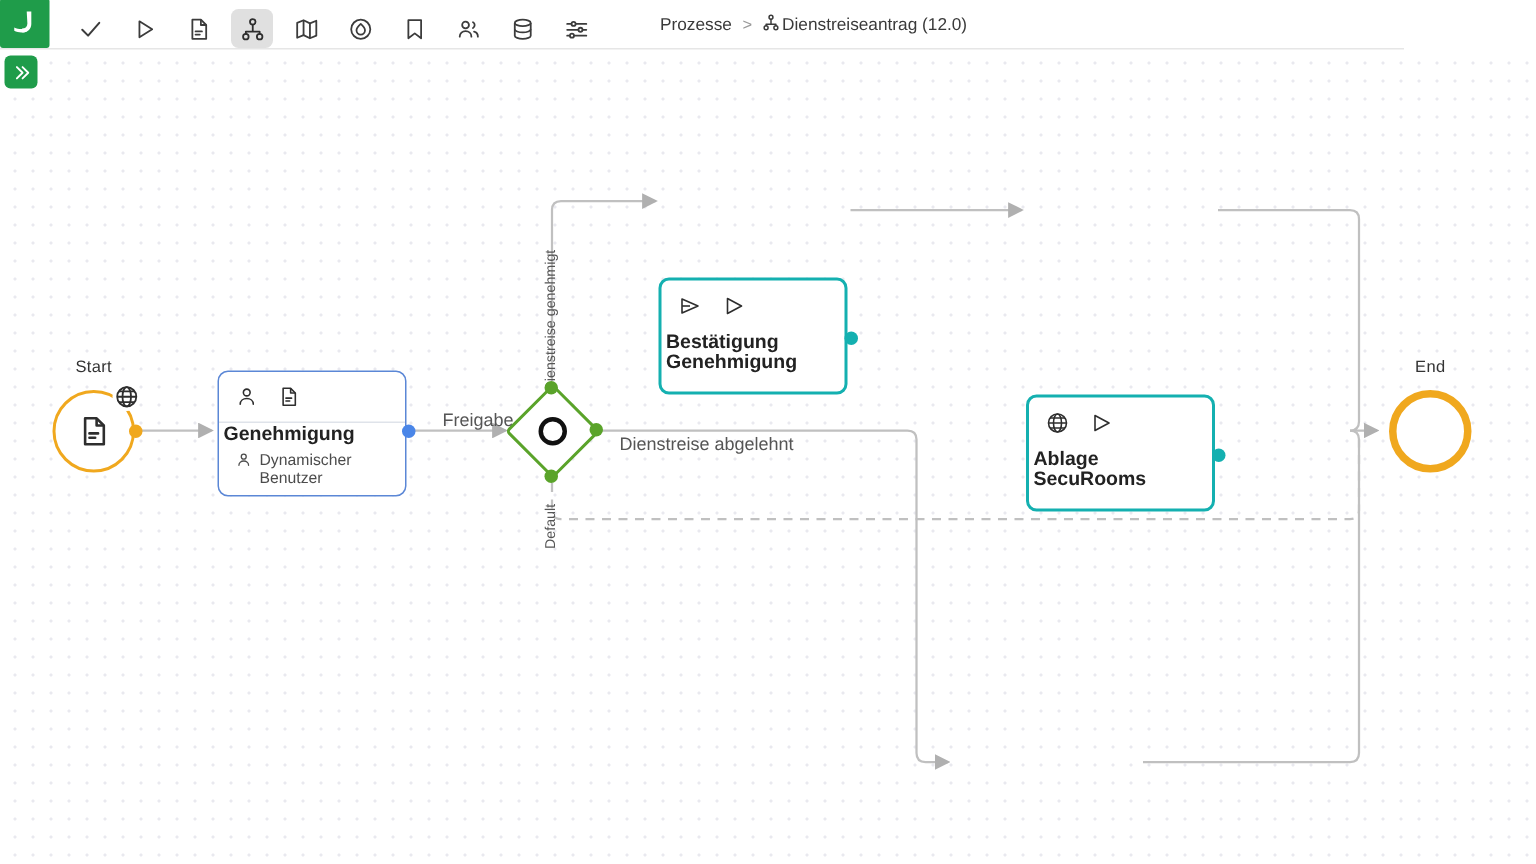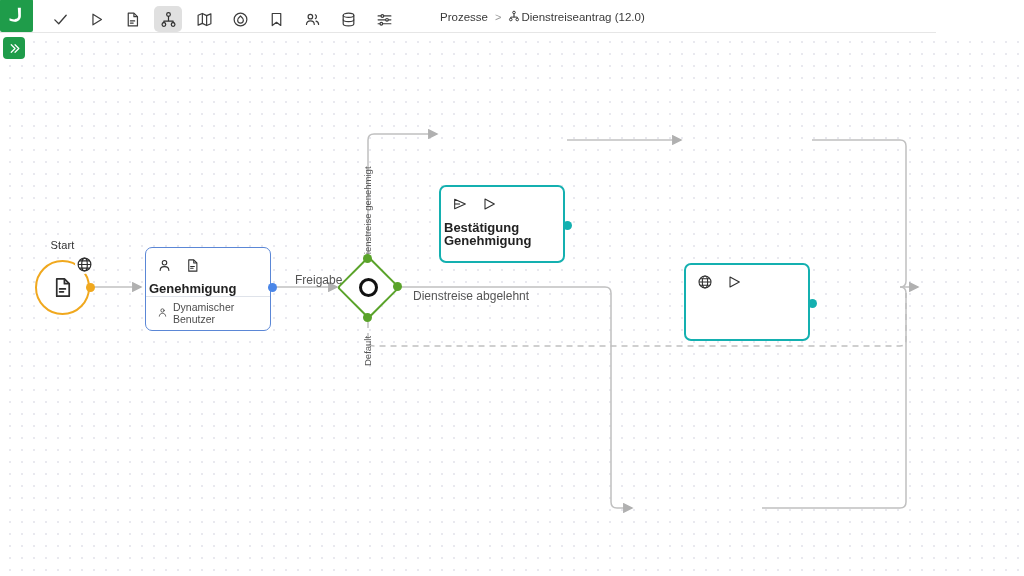--- a/index.html
+++ b/index.html
@@ -115,22 +115,22 @@
     height: 29px;
   }
   .task-title {
     padding: 5px 11px 0 3px;
     font-size: 13px; font-weight: bold; color: #222;
     line-height: 13px;
   }
   .task-footer {
     position: absolute; left: 0; right: 0; bottom: 0;
     border-top: 1px solid #dfe3ea;
-    padding: 4px 11px 5px 11px;
-    display: flex; align-items: center; gap: 5px;
+    padding: 19px 11px 5px 11px;
+    display: flex; align-items: flex-start; gap: 5px;
     font-size: 10.5px; color: #4c4c4c;
   }
 
   
   .dot {
     position: absolute;
     width: 9px; height: 9px; border-radius: 50%;
     cursor: pointer;
   }
   .dot-blue { background: #4a86e8; }
@@ -408,17 +408,22 @@
             <ellipse cx="12" cy="12" rx="4" ry="9"></ellipse>
             <path d="M3 12 h18 M4.5 7 h15 M4.5 17 h15"></path>
           </svg>
       </span>
       <span>
         <svg width="16" height="16" viewBox="0 0 24 24" fill="none" stroke="#2e2e2e" stroke-width="1.6" stroke-linejoin="round">
             <path d="M6 4.5 L20 12 L6 19.5 Z"></path>
           </svg>
       </span>
     </div>
+    <div class="task-title">Ablage SecuRooms</div>
     <div class="dot dot-teal" style="left:122px; top:34px;"></div>
   </div>
 
+  <div class="node" style="left:926px; top:227px;">
+    <div class="evt-label">End</div>
+    <div class="evt evt-end"></div>
+  </div>
 
 </div>
 
 </body></html>

